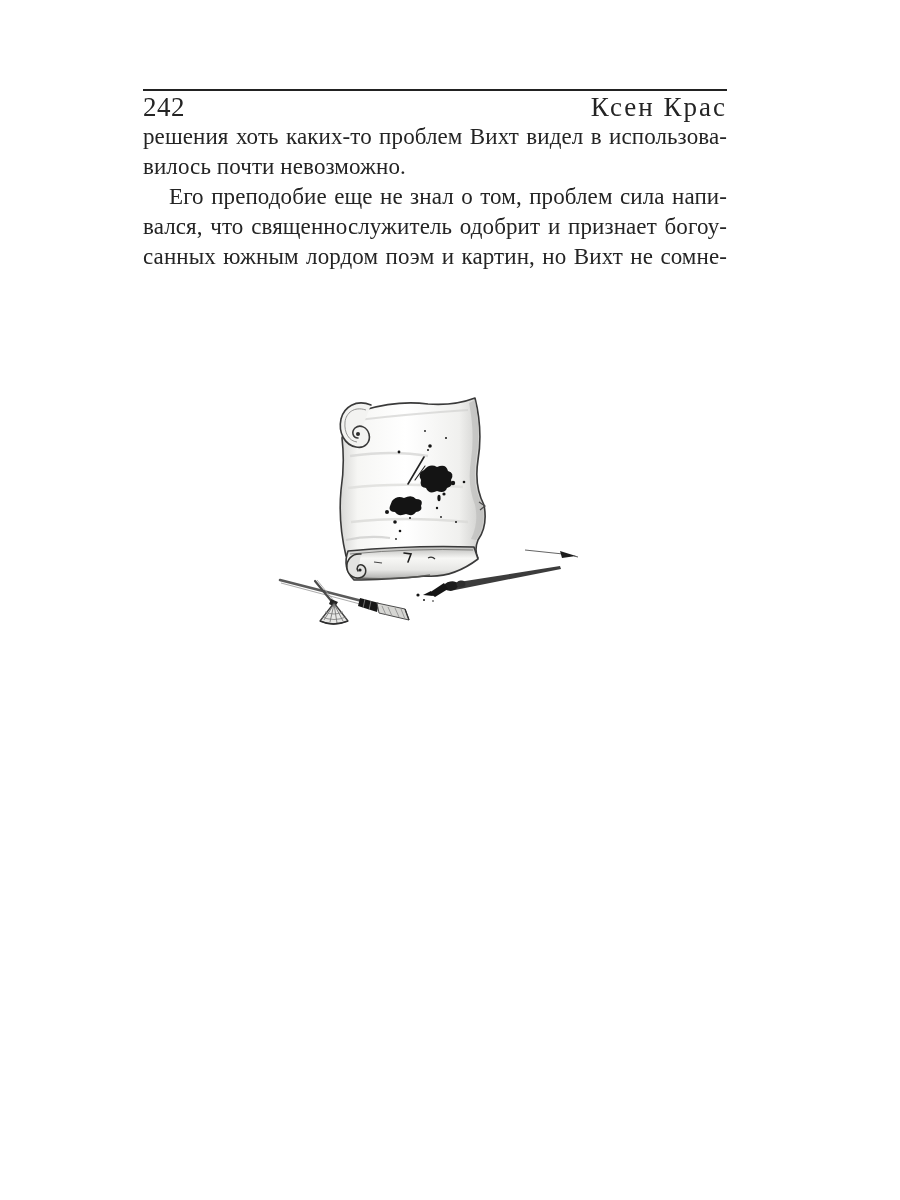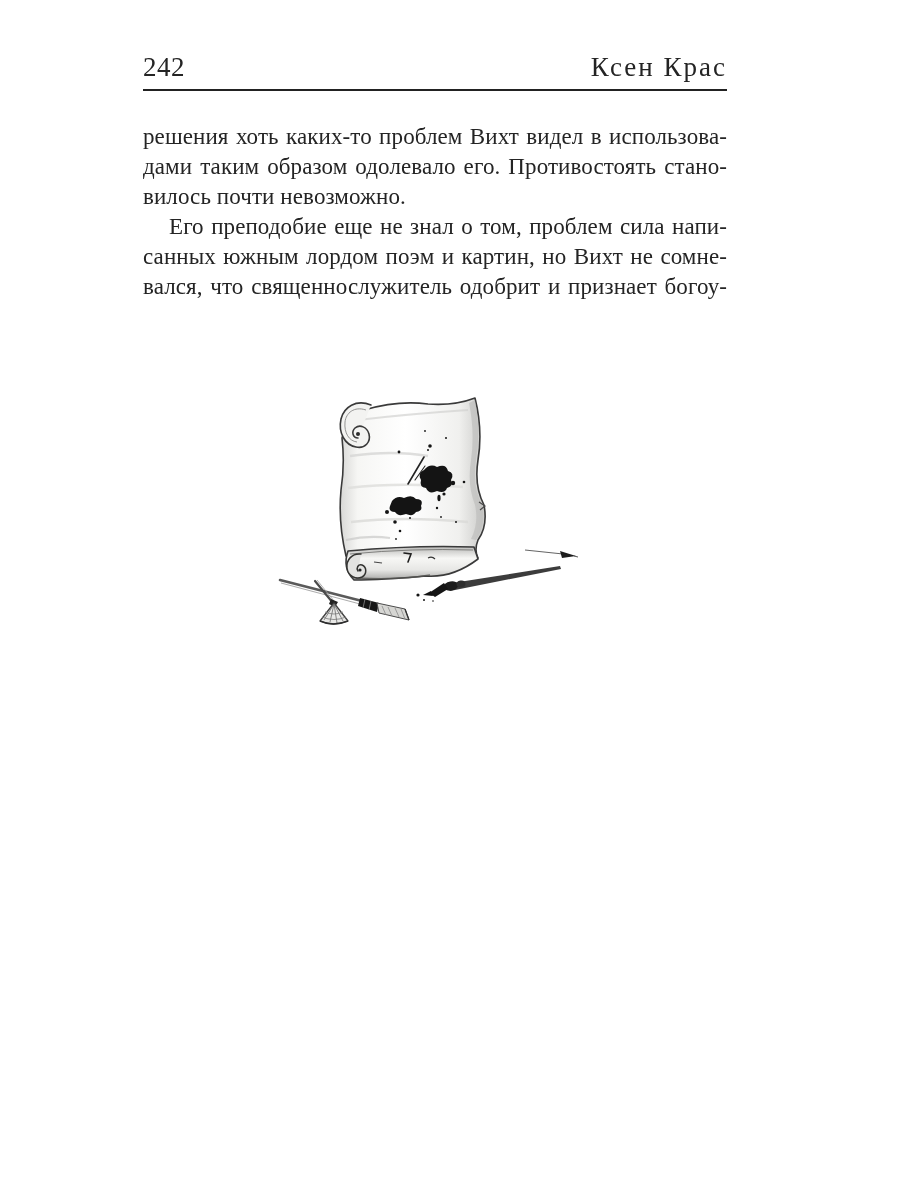--- a/index.html
+++ b/index.html
@@ -29,20 +29,21 @@
     padding-top: 2px;
     box-sizing: border-box;
   }
   .page-number {
     font-size: 27px;
     letter-spacing: 0.5px;
   }
   .running-title {
     font-size: 27px;
     letter-spacing: 2px;
+    margin-top: 40px;
   }
   .body-text {
     position: absolute;
     left: 143px;
     top: 122px;
     width: 584px;
   }
   .line {
     font-size: 23px;
     line-height: 30px;
@@ -75,27 +76,26 @@
 <div class="page">
 
   <div class="running-head">
     <span class="page-number">242</span>
     <span class="running-title">Ксен Крас</span>
   </div>
 
   <div class="body-text">
     <div>
       <div class="line just">решения хоть каких-то проблем Вихт видел в использова-</div>
-      <div class="line just">дами таким образом одолевало его. Противостоять стано-</div>
       <div class="line last">вилось почти невозможно.</div>
     </div>
     <div>
       <div class="line just indent">Его преподобие еще не знал о том, проблем сила напи-</div>
+      <div class="line just">вался, что священнослужитель одобрит и признает богоу-</div>
       <div class="line just">санных южным лордом поэм и картин, но Вихт не сомне-</div>
-      <div class="line just">вался, что священнослужитель одобрит и признает богоу-</div>
     </div>
   </div>
 
   <svg class="illustration" viewBox="0 0 300 240" xmlns="http://www.w3.org/2000/svg">
     <defs>
       <linearGradient id="paperGrad" x1="0" y1="0" x2="1" y2="0">
         <stop offset="0" stop-color="#d8d8d6"></stop>
         <stop offset="0.12" stop-color="#f6f6f4"></stop>
         <stop offset="0.45" stop-color="#ffffff"></stop>
         <stop offset="0.82" stop-color="#f0f0ee"></stop>

